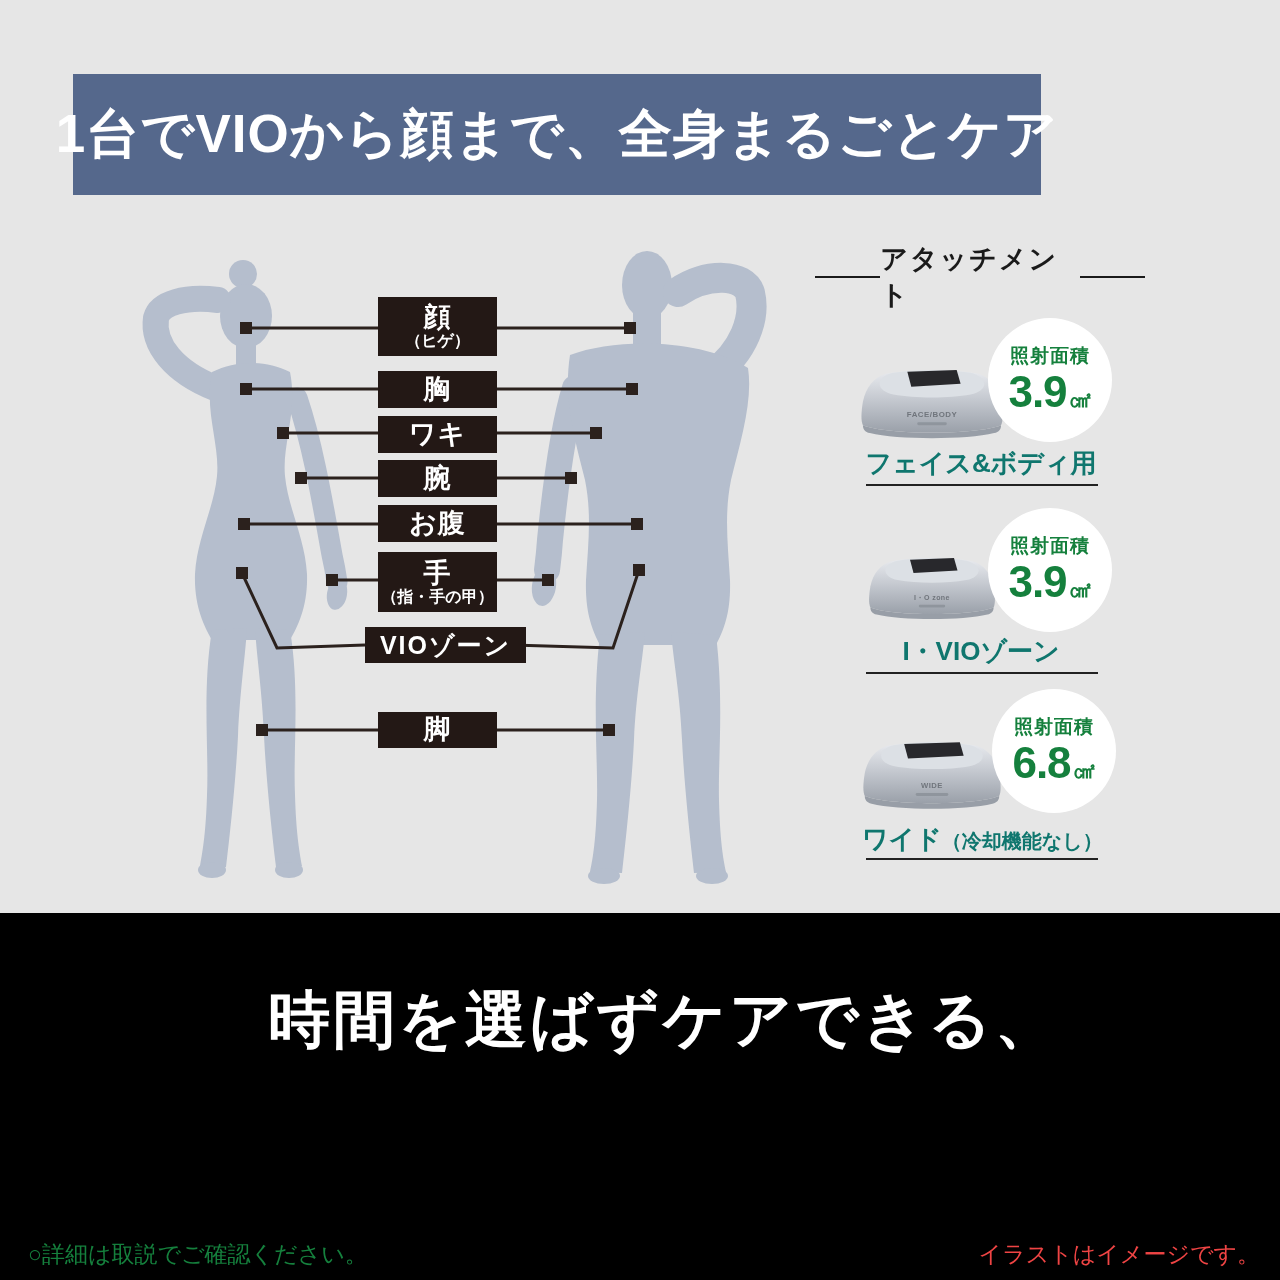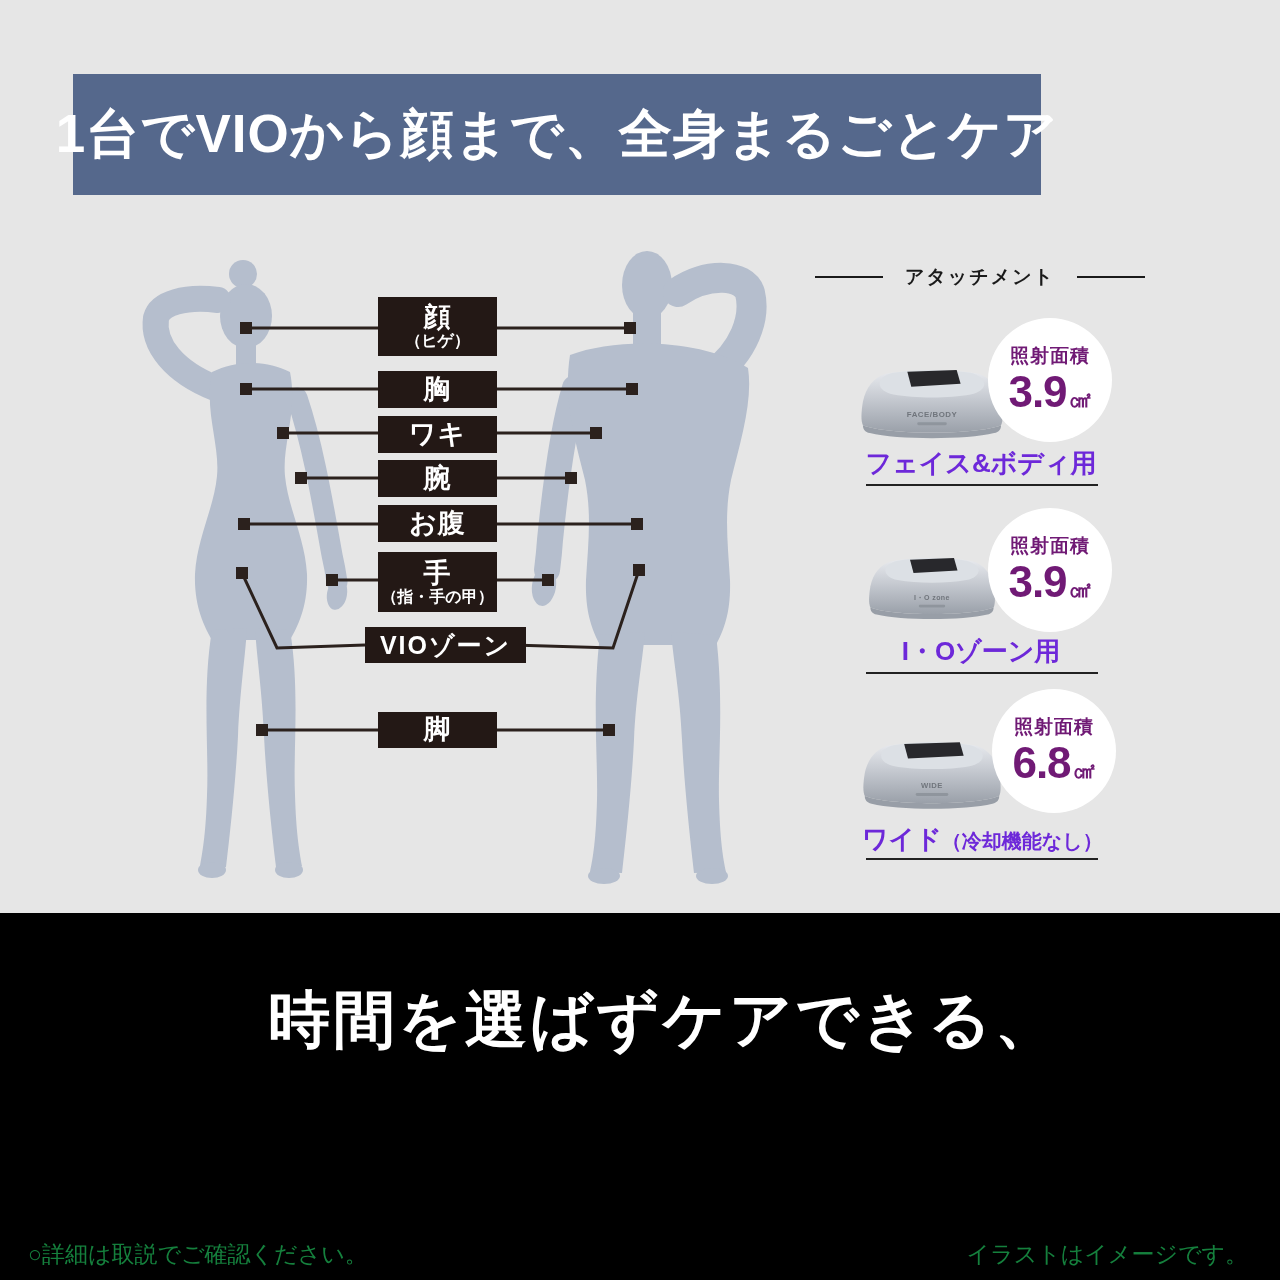--- a/index.html
+++ b/index.html
@@ -18,43 +18,43 @@
   .lbox{position:absolute;background:#231815;color:#ffffff;display:flex;flex-direction:column;
         align-items:center;justify-content:center;text-align:center;line-height:1.08;}
   .lbox-main{font-size:27px;font-weight:700;letter-spacing:1px;}
   .lbox-sub{font-size:16px;font-weight:700;letter-spacing:0;}
   .lbox-vio .lbox-main{font-size:25px;letter-spacing:2px;}
 
   
   .att-header{position:absolute;left:815px;top:263px;width:330px;height:28px;
               display:flex;align-items:center;justify-content:space-between;color:#1a1a1a;}
   .att-header-line{width:68px;height:0;border-top:2px solid #1a1a1a;}
-  .att-header-text{font-size:19px;font-weight:700;letter-spacing:2px;}
+  .att-header-text{font-size:27px;font-weight:700;letter-spacing:2px;}
 
   .badge{position:absolute;width:124px;height:124px;border-radius:50%;background:#ffffff;
-         display:flex;flex-direction:column;align-items:center;justify-content:center;color:#701a75;z-index:3;}
+         display:flex;flex-direction:column;align-items:center;justify-content:center;color:#15803d;z-index:3;}
   .badge-label{font-size:19px;font-weight:700;letter-spacing:1px;}
   .badge-value{display:flex;align-items:baseline;margin-top:-2px;}
   .badge-num{font-size:44px;font-weight:700;letter-spacing:-1px;}
   .badge-unit{font-size:22px;font-weight:700;margin-left:3px;}
 
   .device{position:absolute;z-index:2;}
   .device-label-text{font-size:8px;fill:#70757c;font-weight:700;letter-spacing:.5px;}
 
-  .att-name{position:absolute;left:862px;width:238px;text-align:center;font-weight:700;color:#6d28d9;white-space:nowrap;z-index:4;}
+  .att-name{position:absolute;left:862px;width:238px;text-align:center;font-weight:700;color:#0f766e;white-space:nowrap;z-index:4;}
   .att-name-main{font-size:26px;}
   .att-name-sub{font-size:20px;}
   .att-underline{position:absolute;left:866px;width:232px;height:0;border-top:2px solid #222222;z-index:4;}
 
   
   .bottom{position:absolute;left:0;top:913px;width:1280px;height:367px;background:#000000;}
   .headline{position:absolute;left:0;top:62px;width:1280px;text-align:center;color:#ffffff;
             font-weight:700;font-size:62px;line-height:1.45;letter-spacing:3px;padding-left:24px;}
   .footnote-left{position:absolute;left:28px;top:326px;color:#15803d;font-size:23px;}
-  .footnote-right{position:absolute;right:32px;top:326px;color:#15803d;font-size:23px;}
+  .footnote-right{position:absolute;right:20px;top:326px;color:#ef4444;font-size:23px;}
 </style>
 </head>
 <body>
 
 <div class="canvas">
 
   <div class="banner">
     <span class="banner-text">1台でVIOから顔まで、全身まるごとケア</span>
   </div>
 
@@ -196,21 +196,21 @@
     <rect x="60" y="63" width="30" height="3" rx="1.5" fill="#8f959d"></rect>
   </svg>
   <div class="badge" style="left:988px;top:508px">
     <div class="badge-label">照射面積</div>
     <div class="badge-value">
       <span class="badge-num">3.9</span>
       <span class="badge-unit">㎠</span>
     </div>
   </div>
   <div class="att-name" style="top:634px">
-    <span class="att-name-main">I・Oゾーン用</span><span class="att-name-sub"></span>
+    <span class="att-name-main">I・VIOゾーン</span><span class="att-name-sub"></span>
   </div>
   <div class="att-underline" style="top:672px"></div>
 
   <svg class="device" style="left:860px;top:728px" width="144" height="86" viewBox="0 0 150 80">
     <path d="M28,14 C50,9 100,9 122,14 C134,18 142,28 145,42 C147,54 147,62 145,66 C120,76 30,76 5,66 C3,62 3,54 5,42 C8,28 16,18 28,14 Z" fill="url(#silver)"></path>
     <path d="M5,66 C30,76 120,76 145,66 C145,70 143,73 138,74 C110,81 40,81 12,74 C7,73 5,70 5,66 Z" fill="#989ea7"></path>
     <path d="M36,13 C58,9 92,9 114,13 C122,15 127,19 128,24 C128,29 123,33 114,35 C92,39 58,39 36,35 C27,33 22,29 22,24 C22,19 27,15 36,13 Z" fill="#dce0e5"></path>
     <path d="M46,12 L104,10 L108,24 L50,27 Z" fill="#28282c"></path>
     <text class="device-label-text" x="75" y="58" text-anchor="middle">WIDE</text>
     <rect x="58" y="63" width="34" height="3" rx="1.5" fill="#8f959d"></rect>

